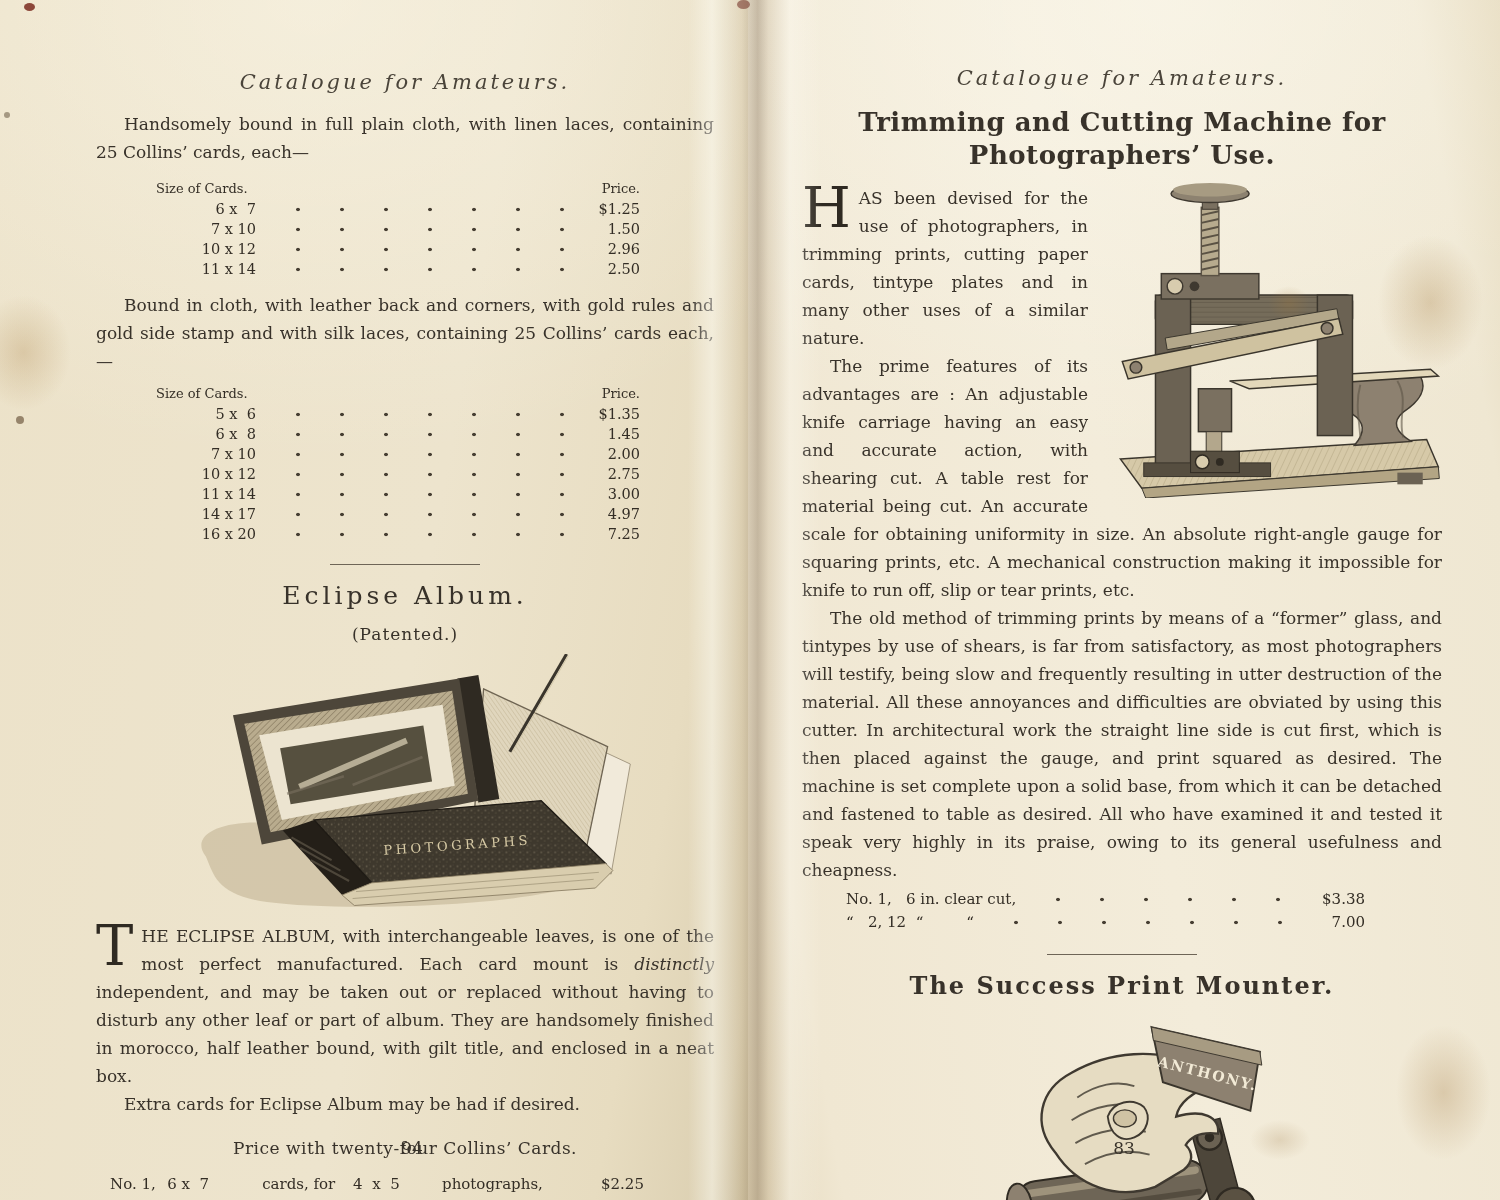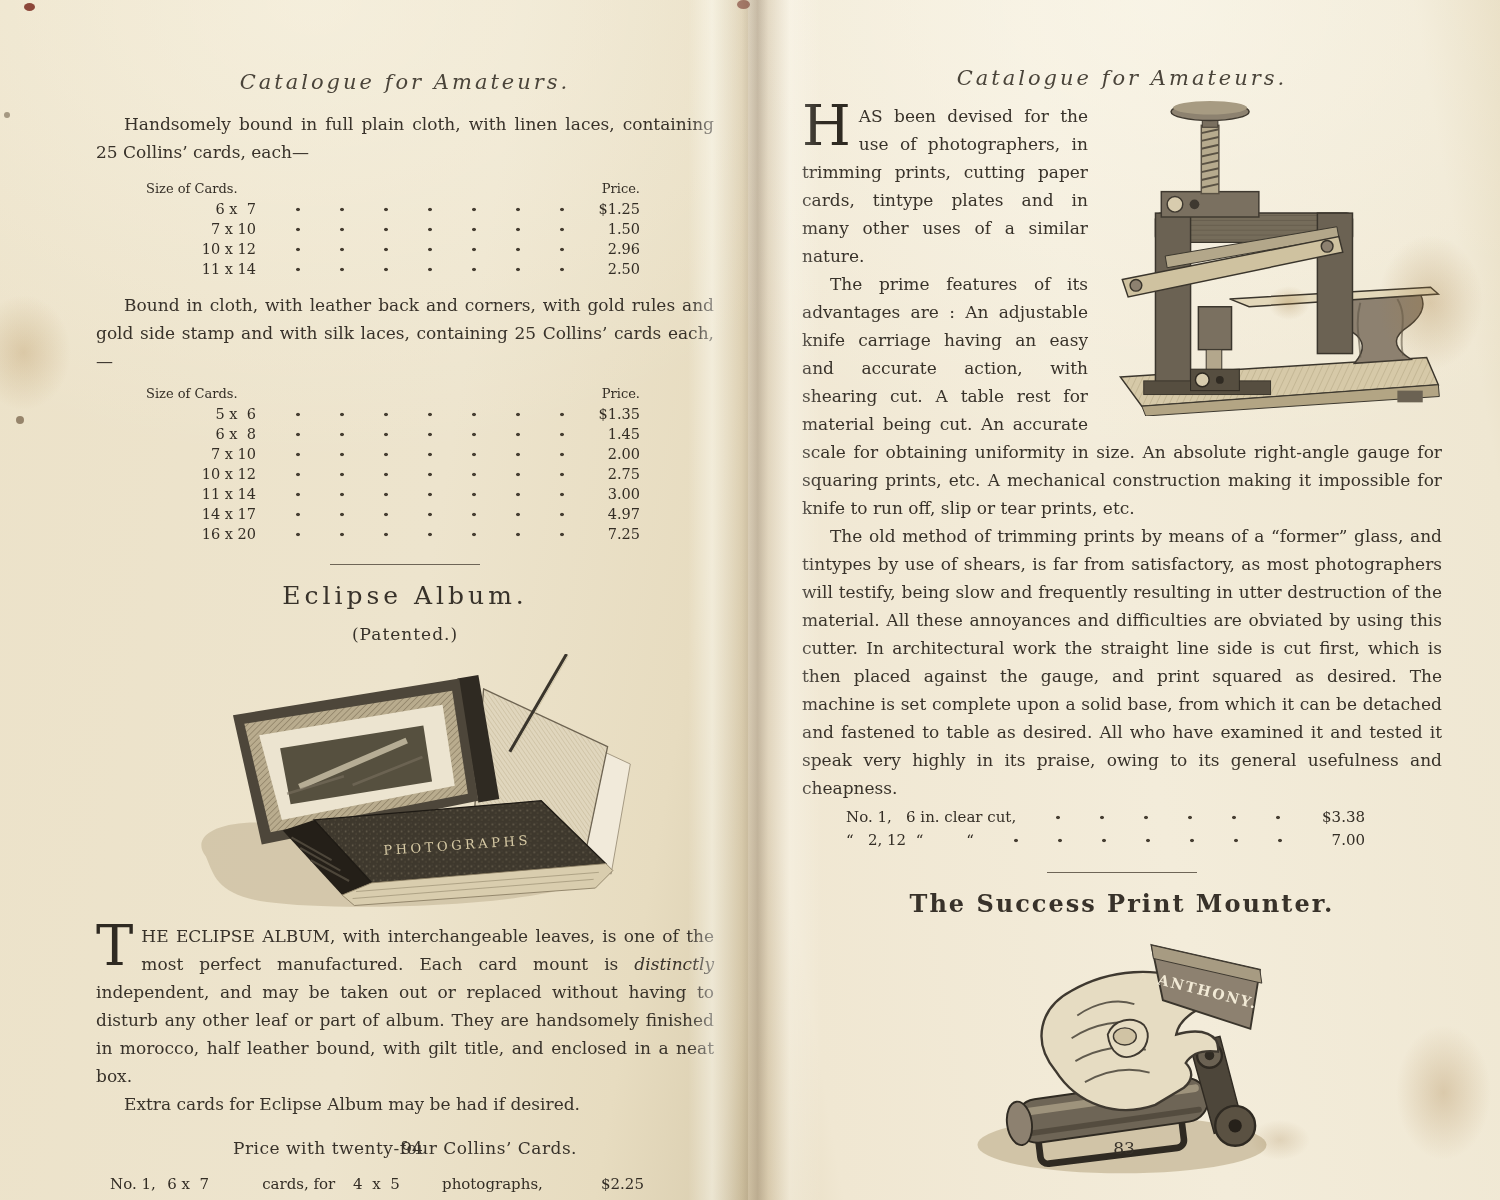--- a/index.html
+++ b/index.html
@@ -24,21 +24,21 @@
 
   .running-header{text-align:center;font-style:italic;font-size:21px;letter-spacing:3px;
       color:#4a443a;}
   p{margin:0;text-align:justify;font-size:17px;line-height:28px;}
   .indent{text-indent:28px;}
 
   
   .ptable{font-size:14.5px;color:#332d25;}
   .pt1{margin:14px 74px 0 42px;}
   .pt-headrow{display:flex;font-size:13px;line-height:17px;margin-bottom:2px;}
-  .pt-headrow .hl{margin-left:8px;}
+  .pt-headrow .hl{margin-left:18px;}
   .pt-headrow .sp{flex:1;}
   .pt-row{display:flex;align-items:flex-end;line-height:20px;}
   .c-size{width:118px;text-align:right;white-space:pre;}
   .c-price{width:58px;text-align:right;white-space:pre;}
   .leader{flex:1;align-self:center;height:7px;margin:0 14px;
      background-image:radial-gradient(circle,#473f33 1.5px,rgba(71,63,51,0) 2.1px);
      background-size:44px 7px;background-repeat:repeat-x;background-position:6px 55%;}
   .rule{width:150px;border:0;border-top:1.5px solid #6e6557;margin:20px auto 0;}
 
   .album-heading{text-align:center;font-size:25px;letter-spacing:4px;margin-top:16px;}
@@ -226,20 +226,21 @@
       </div>
 
     </div>
 
     <div class="pagenum">94</div>
   </div>
 
   <div class="page page-right">
     <div class="running-header">Catalogue for Amateurs.</div>
 
+    <div class="tcm-title">Trimming and Cutting Machine for Photographers’ Use.</div>
 
     <div class="tcm-body clearfix">
 
       <svg class="cutter-illo" width="338" height="318" viewBox="0 0 345 326">
         <defs>
           <pattern id="wood" width="6" height="6" patternUnits="userSpaceOnUse" patternTransform="rotate(25)">
             <rect width="6" height="6" fill="#d6c9a8"></rect>
               <line x1="0" y1="0" x2="0" y2="6" stroke="#b9ab88" stroke-width="1.2"></line>
           </pattern>
           <pattern id="iron" width="5" height="5" patternUnits="userSpaceOnUse">

